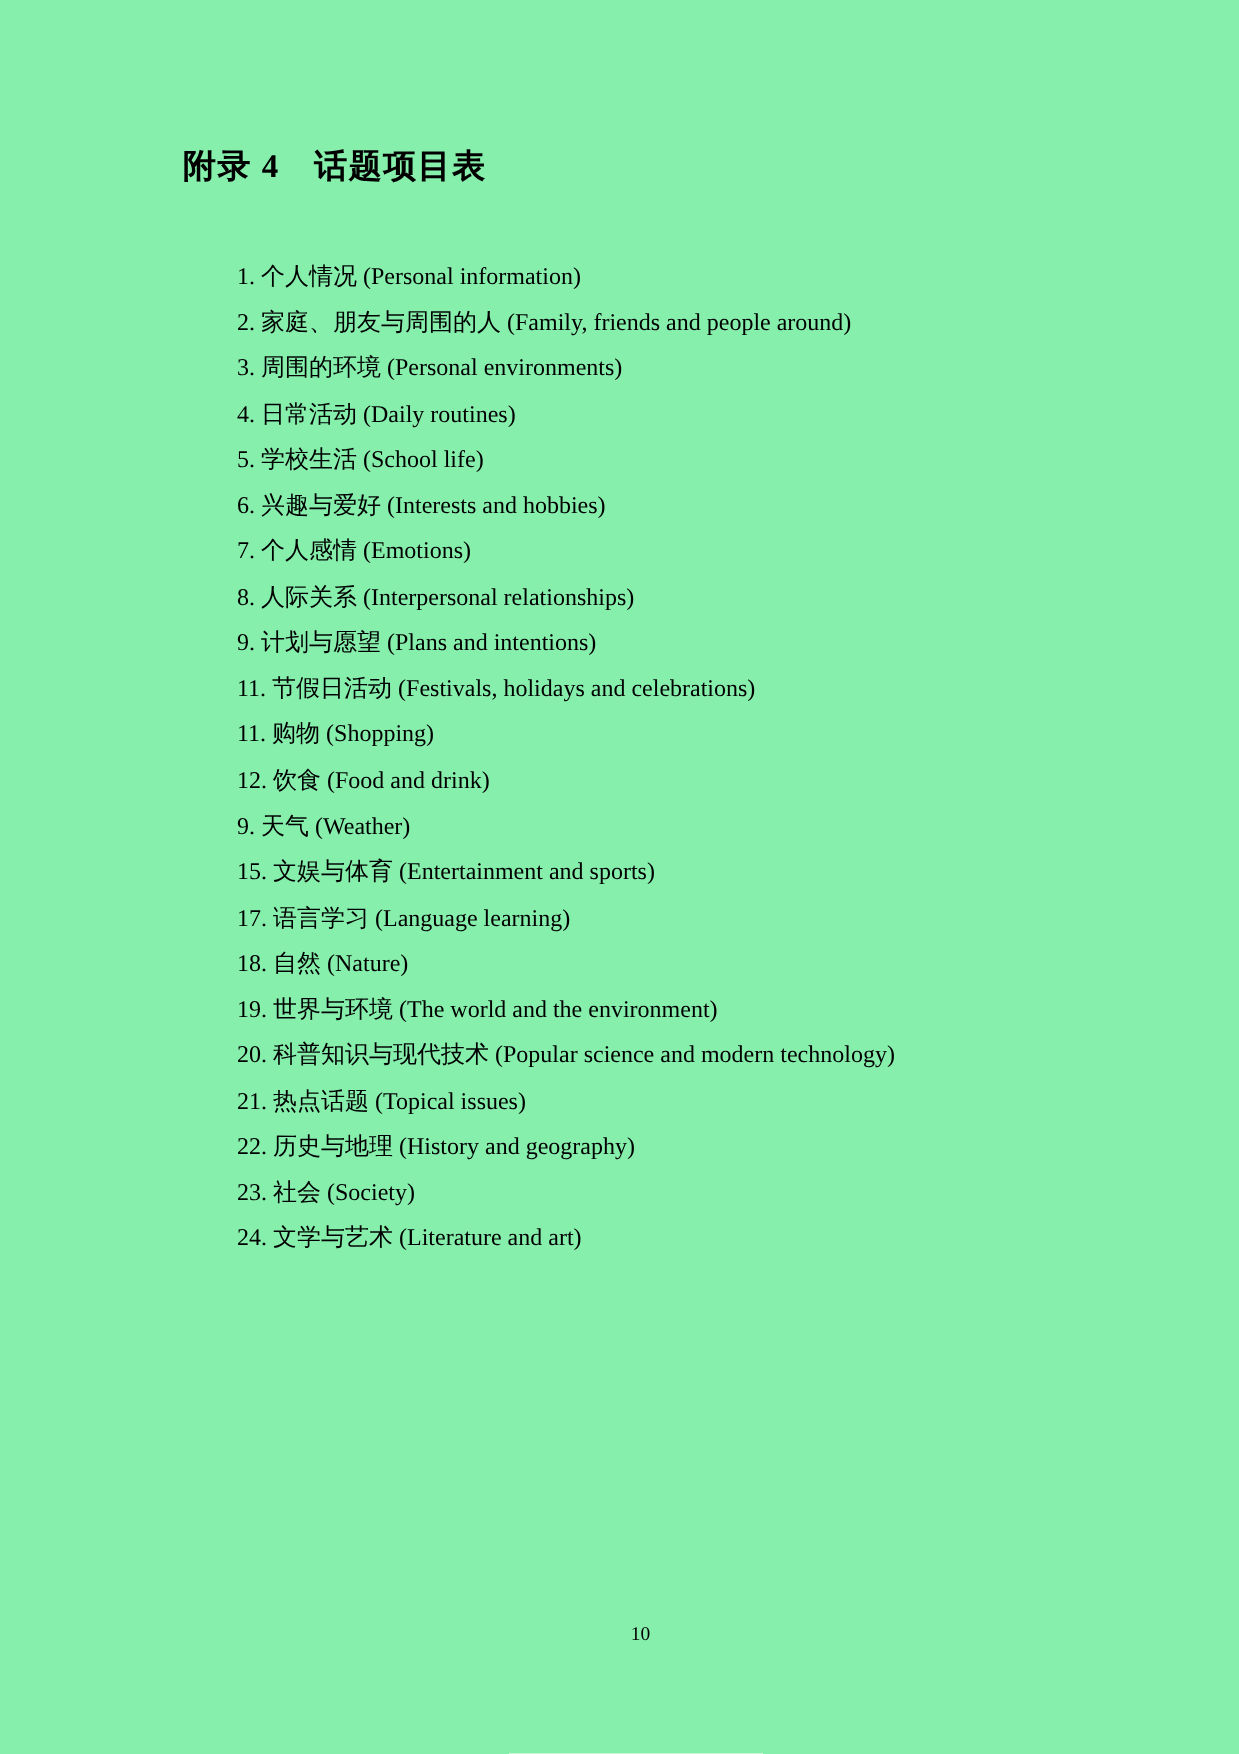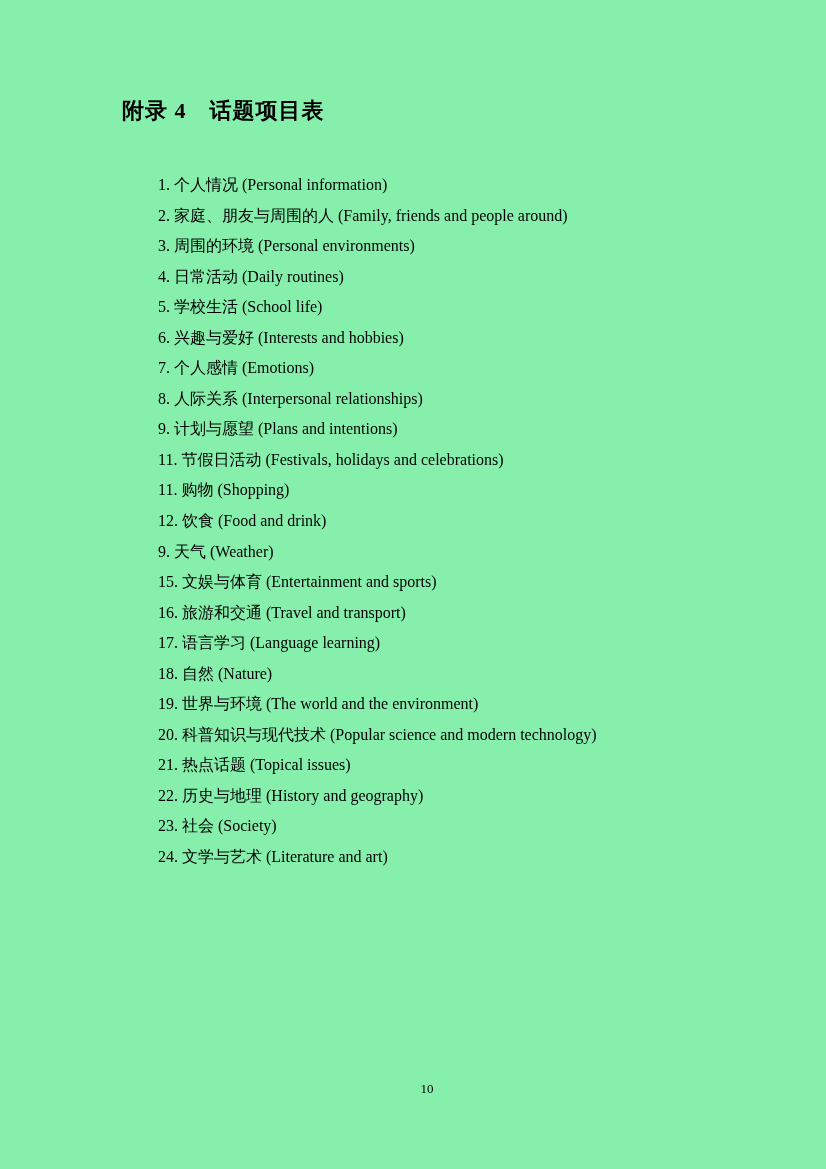--- a/index.html
+++ b/index.html
@@ -109,23 +109,20 @@
 
 
     <li class="topic-item">
       <span>9.</span><span>&nbsp;天气</span><span>&nbsp;(Weather)</span>
     </li>
 
     <li class="topic-item">
       <span>15.</span><span>&nbsp;文娱与体育</span><span>&nbsp;(Entertainment and sports)</span>
     </li>
 
-    <li class="topic-item">
-      <span>16.</span><span>&nbsp;旅游和交通</span><span>&nbsp;(Travel and transport)</span>
-    </li>
 
     <li class="topic-item">
       <span>17.</span><span>&nbsp;语言学习</span><span>&nbsp;(Language learning)</span>
     </li>
 
     <li class="topic-item">
       <span>18.</span><span>&nbsp;自然</span><span>&nbsp;(Nature)</span>
     </li>
 
     <li class="topic-item">

